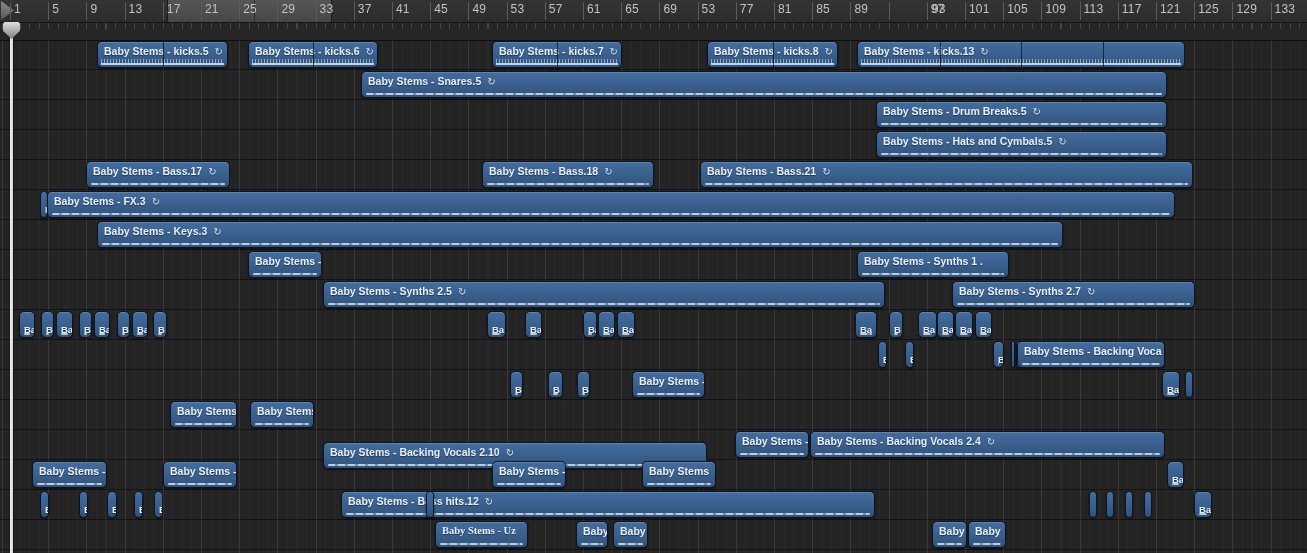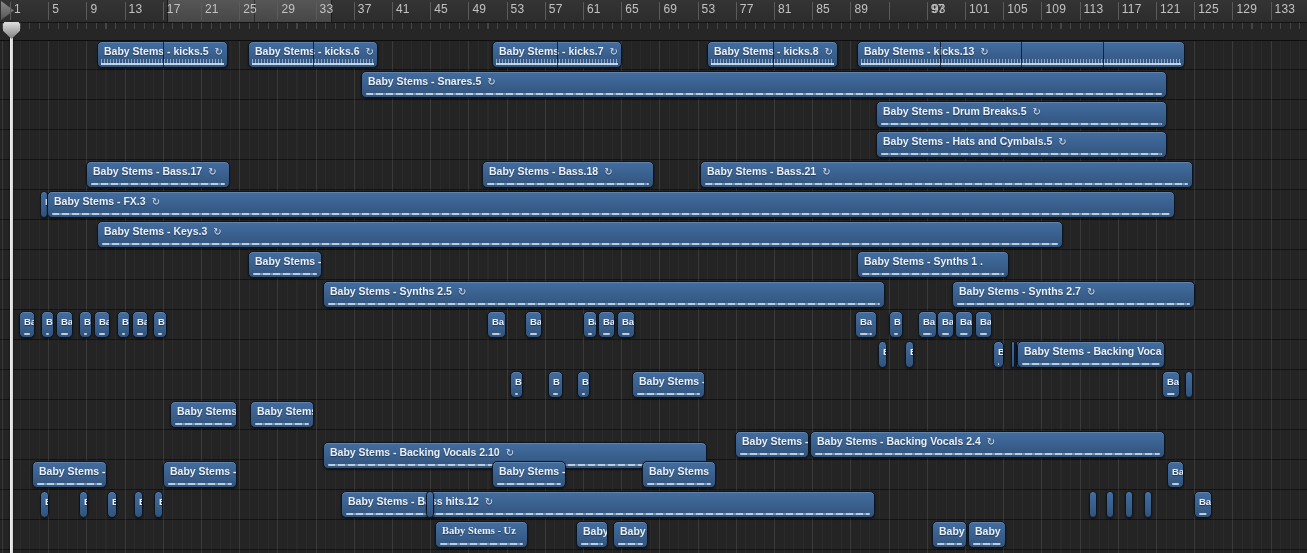--- a/index.html
+++ b/index.html
@@ -41,21 +41,21 @@
          clip-path:polygon(8% 0,92% 0,100% 12%,100% 52%,50% 100%,0 52%,0 12%);}
   
   .region{position:absolute;height:27px;box-sizing:border-box;
          background:linear-gradient(180deg,#436d9f 0%,#3a6190 46%,#325379 100%);
          border:1px solid #0b1522;border-radius:5px;z-index:5;
          box-shadow:inset 0 1px 0 rgba(255,255,255,.16),0 1px 2px rgba(0,0,0,.55);
          overflow:hidden;cursor:default;}
   .rlabel{display:block;white-space:nowrap;overflow:hidden;
          padding:3px 3px 0 6px;font-size:10.5px;font-weight:bold;color:#e9f0f9;
          text-shadow:0 1px 1px rgba(0,0,0,.45);}
-  .region.sm .rlabel{padding:4px 2px 0 4px;font-size:9.5px;}
+  .region.sm .rlabel{padding:12px 2px 0 4px;font-size:9.5px;}
   .loop-glyph{font-weight:normal;font-size:10px;margin-left:6px;color:#dde8f4;opacity:.95;}
   .wave-line{position:absolute;left:4px;right:4px;bottom:2px;height:2px;border-radius:1px;
          background:repeating-linear-gradient(90deg,rgba(224,238,252,.78) 0 7px,rgba(224,238,252,.38) 7px 10px);}
   .wave-dense{position:absolute;left:3px;right:3px;bottom:2px;height:6px;
          background:
           repeating-linear-gradient(90deg,rgba(214,230,248,.55) 0 1px,transparent 1px 3px),
           linear-gradient(transparent 0 4px,rgba(224,238,252,.8) 4px 6px);}
   .split{position:absolute;top:0;bottom:0;width:1px;background:rgba(8,16,28,.75);}
 </style>
 </head>

